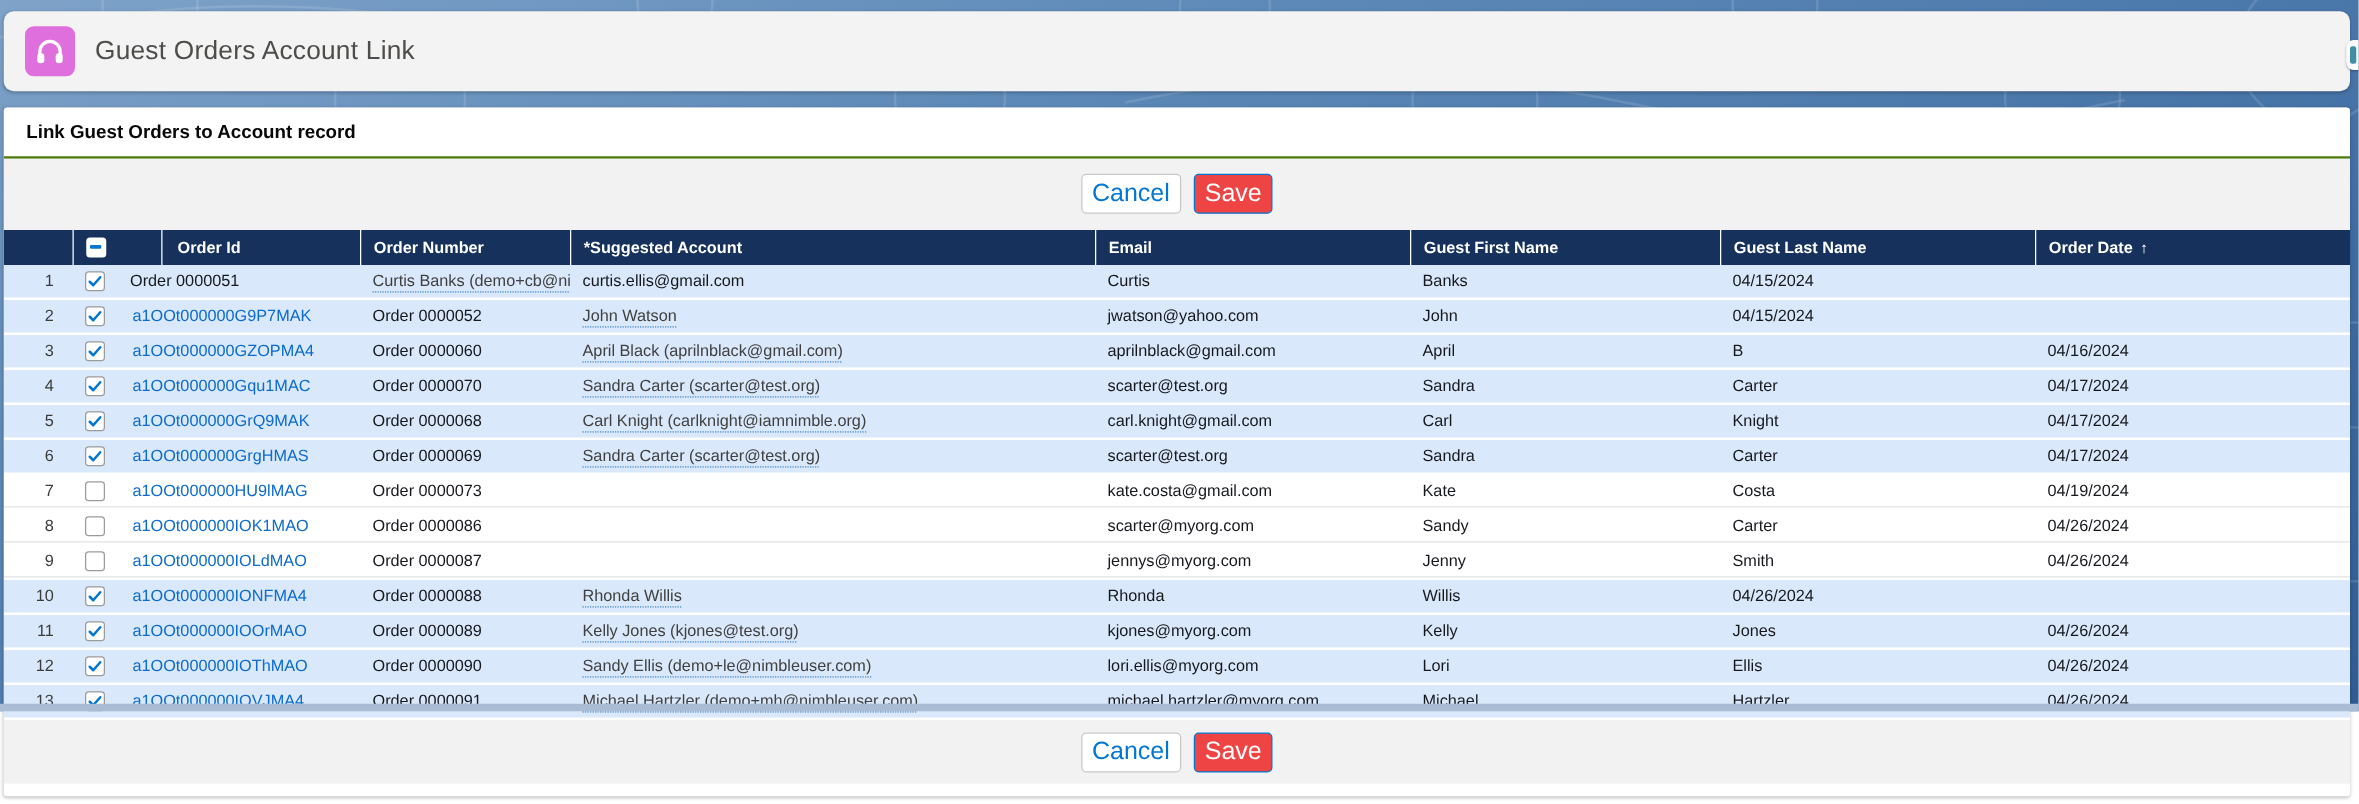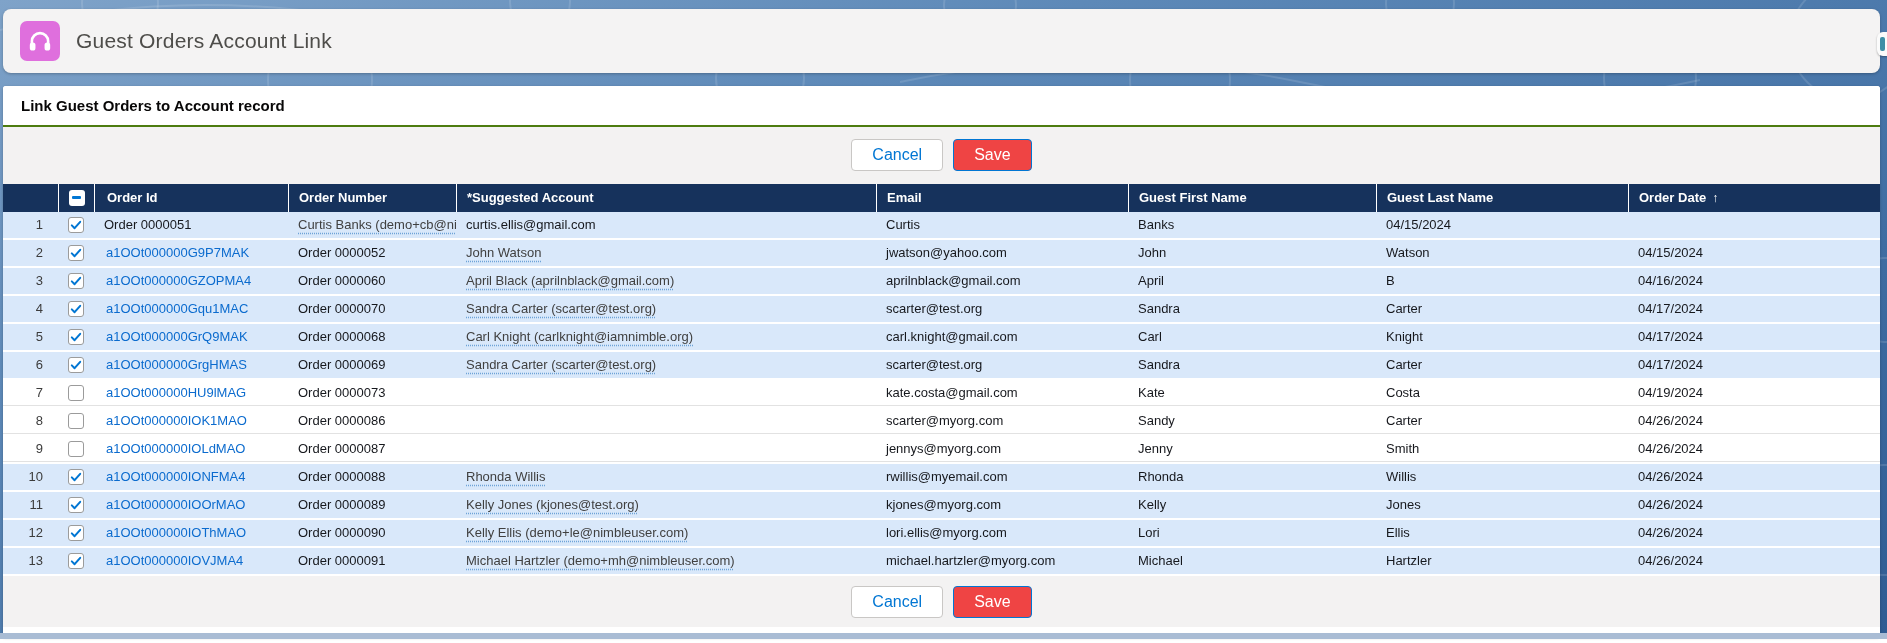--- a/index.html
+++ b/index.html
@@ -1,18 +1,18 @@
 <!DOCTYPE html>
 <html><head>
 <meta charset="utf-8">
 <style>
   * { margin:0; padding:0; box-sizing:border-box; }
   html,body { width:1887px; height:643px; overflow:hidden;
     font-family:"Liberation Sans", sans-serif; }
-  .stage { position:relative; width:1887px; height:639px;
+  .stage { position:relative; width:1887px; height:569px;
     background:linear-gradient(160deg,#7fa3c9 0%, #5d89b8 30%, #3f6da2 70%, #2f5c93 100%); }
   .bg-pattern { position:absolute; inset:0; pointer-events:none; }
 
   
   .app-header { position:absolute; left:3px; right:7px; top:9px; height:64px;
     background:#f4f3f3; border-radius:8px; box-shadow:0 1px 3px rgba(0,0,0,.25);
     display:flex; align-items:center; padding-left:17px; }
   .app-icon { width:40px; height:40px; border-radius:7px; background:#df6fdd;
     display:flex; align-items:center; justify-content:center; flex:0 0 auto; }
   .app-title { margin-left:16px; font-size:21px; font-weight:300; color:#4e4d4a; letter-spacing:.2px; }
@@ -29,34 +29,34 @@
     display:flex; flex-direction:column; overflow:hidden; }
   .section-title-band { height:42px; display:flex; align-items:center; padding-left:18px;
     border-bottom:2px solid #4d7c0f; background:#fff; }
   .section-title { font-size:15px; font-weight:bold; color:#080707; }
   .button-band { height:59px; background:#f3f2f2; display:flex; align-items:center;
     justify-content:center; gap:10px; }
   .button-band.footer { height:53px; }
   .card-bottom-pad { height:10px; background:#fff; }
   .bottom-bar { position:absolute; left:0; right:0; bottom:0; height:6px; background:#a9bcd4; }
 
-  .btn { font-family:"Liberation Sans", sans-serif; font-size:16px; height:32px;
-    padding:0 20px; border-radius:4px; cursor:pointer; }
+  .btn { font-family:"Liberation Sans", sans-serif; font-size:20px; height:32px;
+    padding:0 8px; border-radius:4px; cursor:pointer; }
   .btn-neutral { background:#fff; border:1px solid #c9c7c5; color:#0176d3; }
   .btn-brand { background:#ef4444; border:1px solid #0176d3; color:#fff; }
 
   
   .grid-table { width:100%; }
   .trow { display:grid;
     grid-template-columns:55px 36px 194px 168px 420px 252px 248px 252px 1fr; }
   .thead { background:#16325c; height:28px; }
   .thead .cell { color:#fff; font-size:13px; font-weight:bold; display:flex; align-items:center;
     padding-left:10px; border-left:1px solid #fff; }
   .thead .cell:first-child { border-left:none; }
-  .thead .cell.id-col { padding-left:12px; }
+  .thead .cell.id-col { padding-left:12px;margin-left:35px; }
   .sort-arrow { margin-left:6px; font-size:12px; }
   .drow { height:28px; border-bottom:2px solid #fff; }
   .drow.checked { background:#d9e8fa; }
   .drow.unchecked { background:#fff; box-shadow:inset 0 -3px 0 -2px #e2e2e2; }
   .drow .cell { font-size:13px; color:#16181d; display:flex; align-items:center;
     padding-left:10px; overflow:hidden; white-space:nowrap; }
   .drow .cell.id-col { padding-left:12px; }
   .cell.num { justify-content:flex-end; padding-left:0; padding-right:15px; color:#3c3c3c; }
   .cell.cbx { justify-content:center; padding-left:0; }
   a.id-link { color:#0b6bce; text-decoration:none; }
@@ -173,21 +173,20 @@
     </div>
     <div class="cell id-col">
               <a href="#" class="id-link">a1OOt000000G9P7MAK</a>
             </div>
     <div class="cell">Order 0000052</div>
     <div class="cell">
               <a href="#" class="acct-link">John Watson</a>
             </div>
     <div class="cell">jwatson@yahoo.com</div>
     <div class="cell">John</div>
-    <div class="cell">Watson</div>
     <div class="cell">04/15/2024</div>
   </div>
           <div class="trow drow checked">
     <div class="cell num">3</div>
     <div class="cell cbx">
       <div class="checkbox row-cb">
                 <svg width="12" height="12" viewBox="0 0 12 12">
                   <path d="M1.8 6.4 L4.6 9.2 L10.2 2.8" fill="none" stroke="#0176d3" stroke-width="2" stroke-linecap="round" stroke-linejoin="round"></path>
                 </svg>
               </div>
@@ -327,21 +326,20 @@
                 </svg>
               </div>
     </div>
     <div class="cell id-col">
               <a href="#" class="id-link">a1OOt000000IONFMA4</a>
             </div>
     <div class="cell">Order 0000088</div>
     <div class="cell">
               <a href="#" class="acct-link">Rhonda Willis</a>
             </div>
-    <div class="cell">rwillis@myemail.com</div>
     <div class="cell">Rhonda</div>
     <div class="cell">Willis</div>
     <div class="cell">04/26/2024</div>
   </div>
           <div class="trow drow checked">
     <div class="cell num">11</div>
     <div class="cell cbx">
       <div class="checkbox row-cb">
                 <svg width="12" height="12" viewBox="0 0 12 12">
                   <path d="M1.8 6.4 L4.6 9.2 L10.2 2.8" fill="none" stroke="#0176d3" stroke-width="2" stroke-linecap="round" stroke-linejoin="round"></path>
@@ -367,21 +365,21 @@
                 <svg width="12" height="12" viewBox="0 0 12 12">
                   <path d="M1.8 6.4 L4.6 9.2 L10.2 2.8" fill="none" stroke="#0176d3" stroke-width="2" stroke-linecap="round" stroke-linejoin="round"></path>
                 </svg>
               </div>
     </div>
     <div class="cell id-col">
               <a href="#" class="id-link">a1OOt000000IOThMAO</a>
             </div>
     <div class="cell">Order 0000090</div>
     <div class="cell">
-              <a href="#" class="acct-link">Kelly Ellis (demo+le@nimbleuser.com)</a>
+              <a href="#" class="acct-link">Sandy Ellis (demo+le@nimbleuser.com)</a>
             </div>
     <div class="cell">lori.ellis@myorg.com</div>
     <div class="cell">Lori</div>
     <div class="cell">Ellis</div>
     <div class="cell">04/26/2024</div>
   </div>
           <div class="trow drow checked">
     <div class="cell num">13</div>
     <div class="cell cbx">
       <div class="checkbox row-cb">

